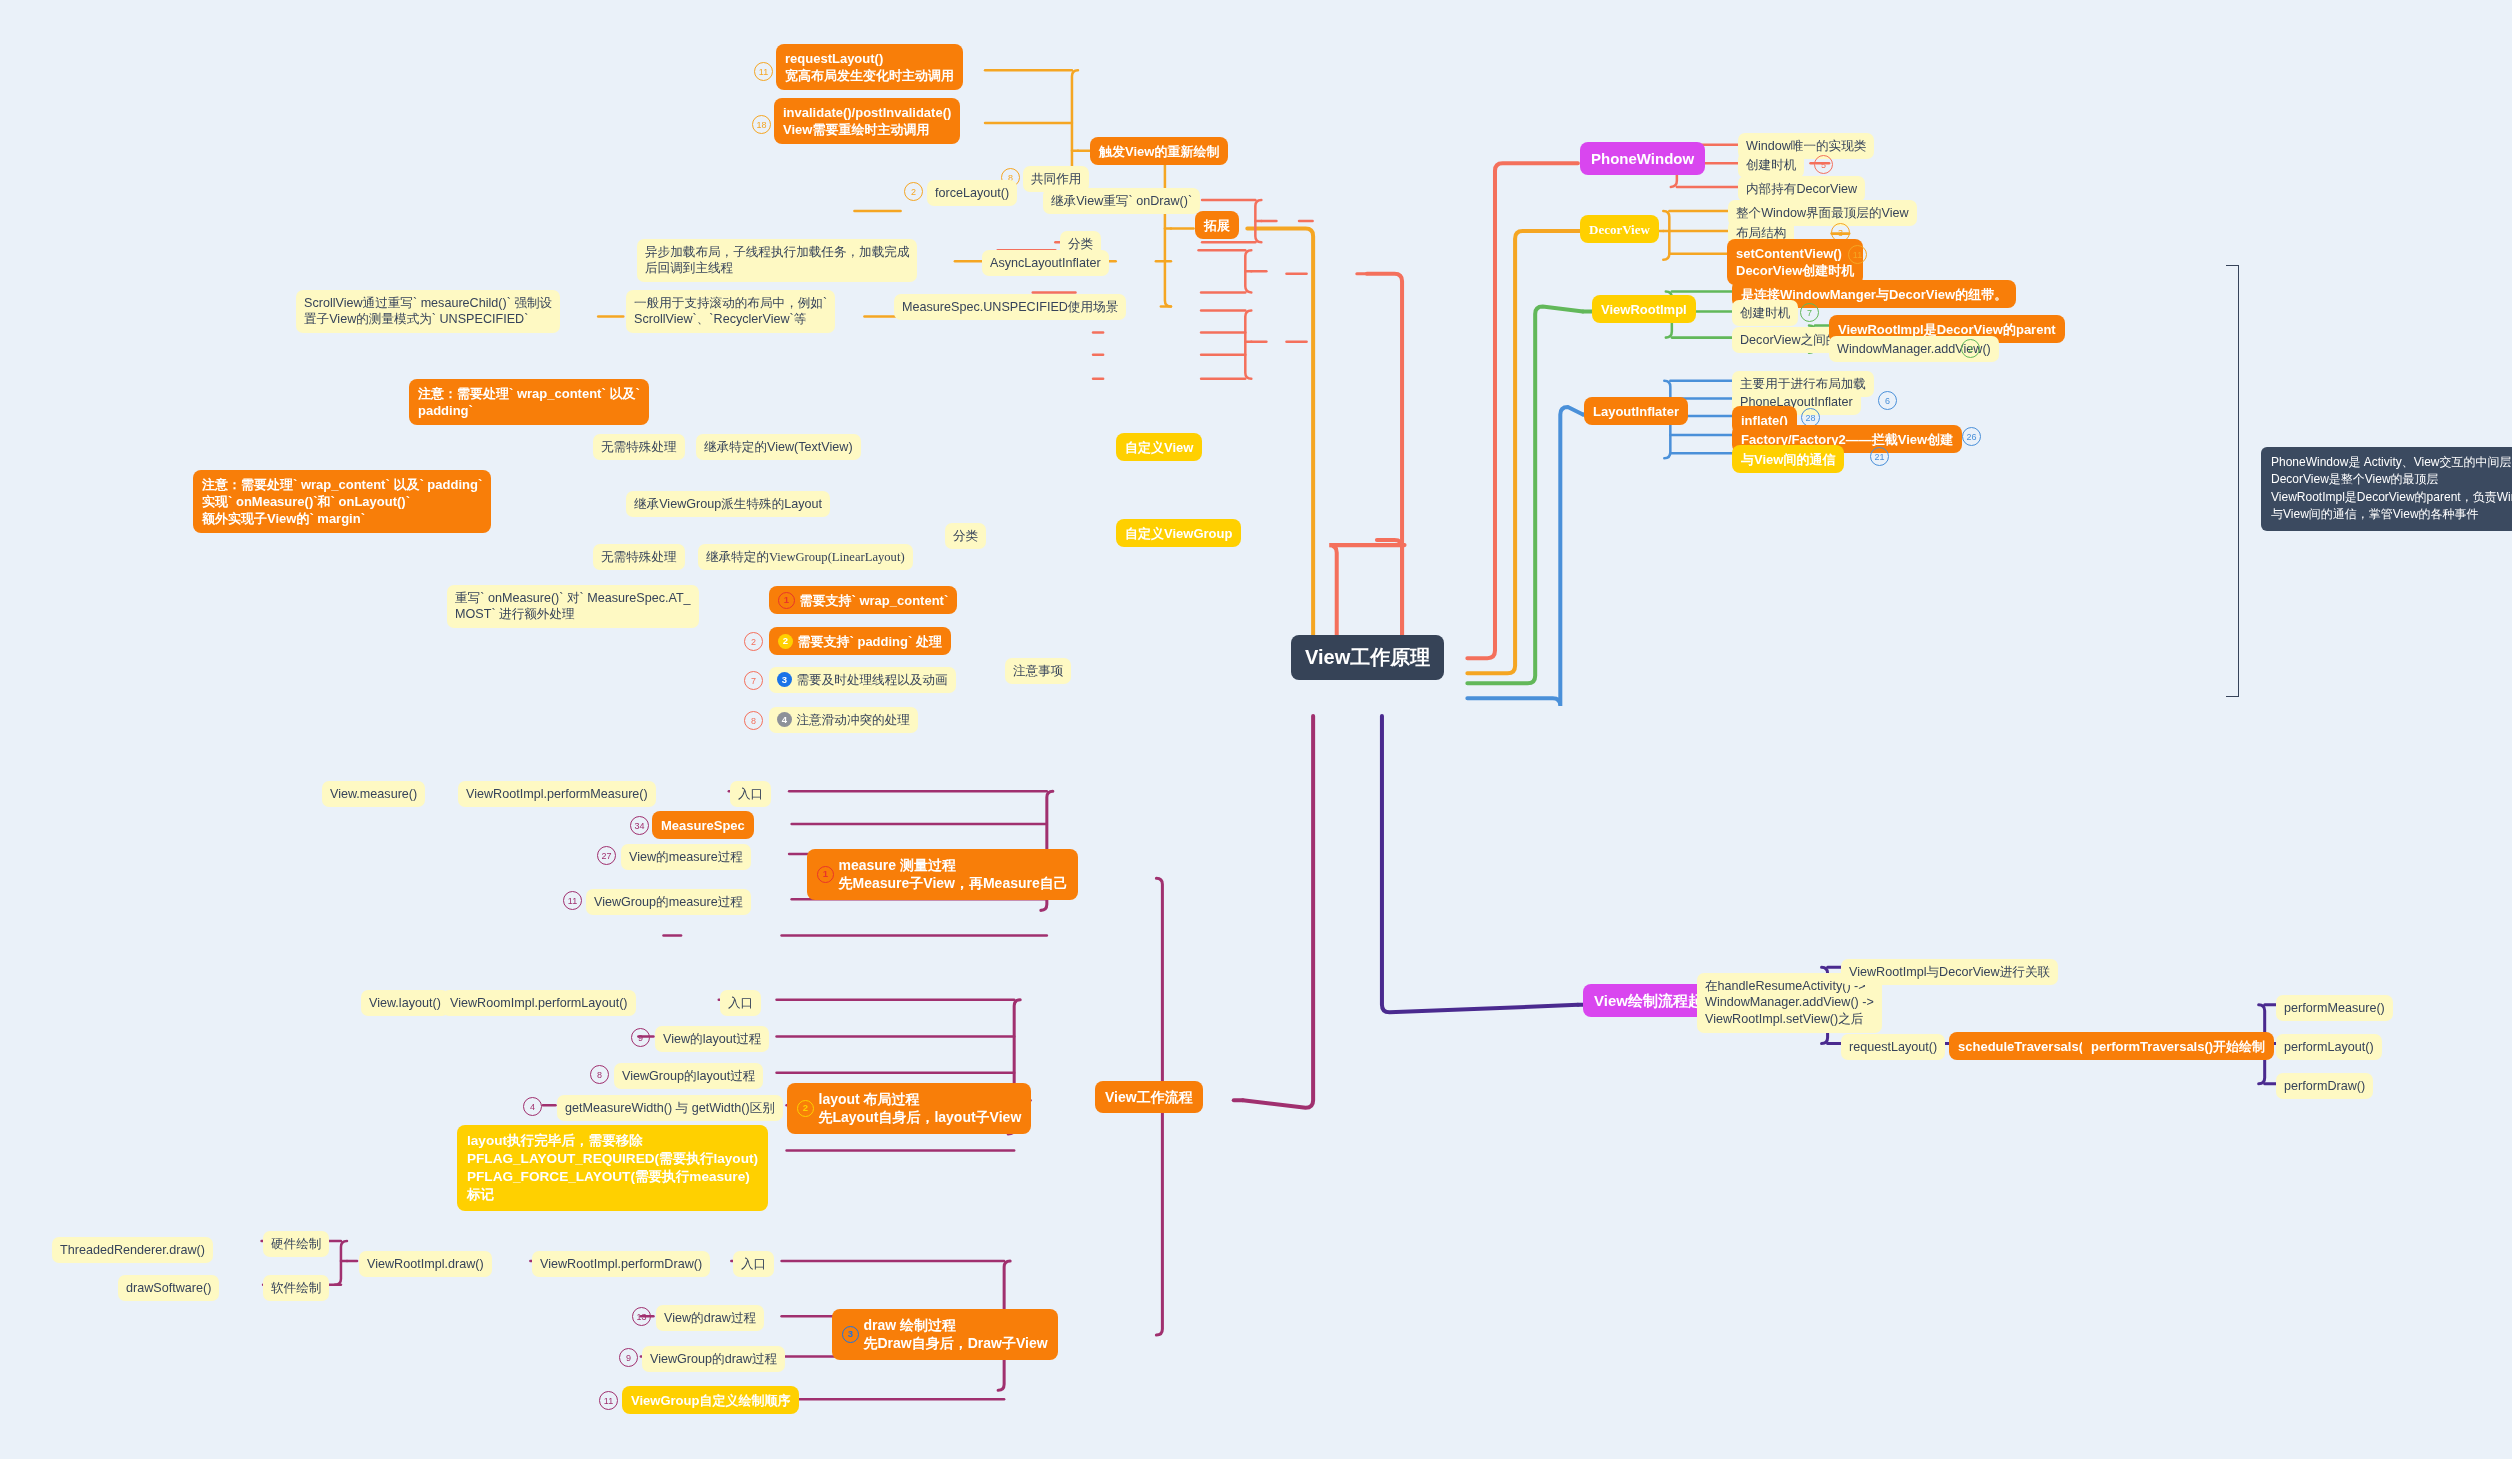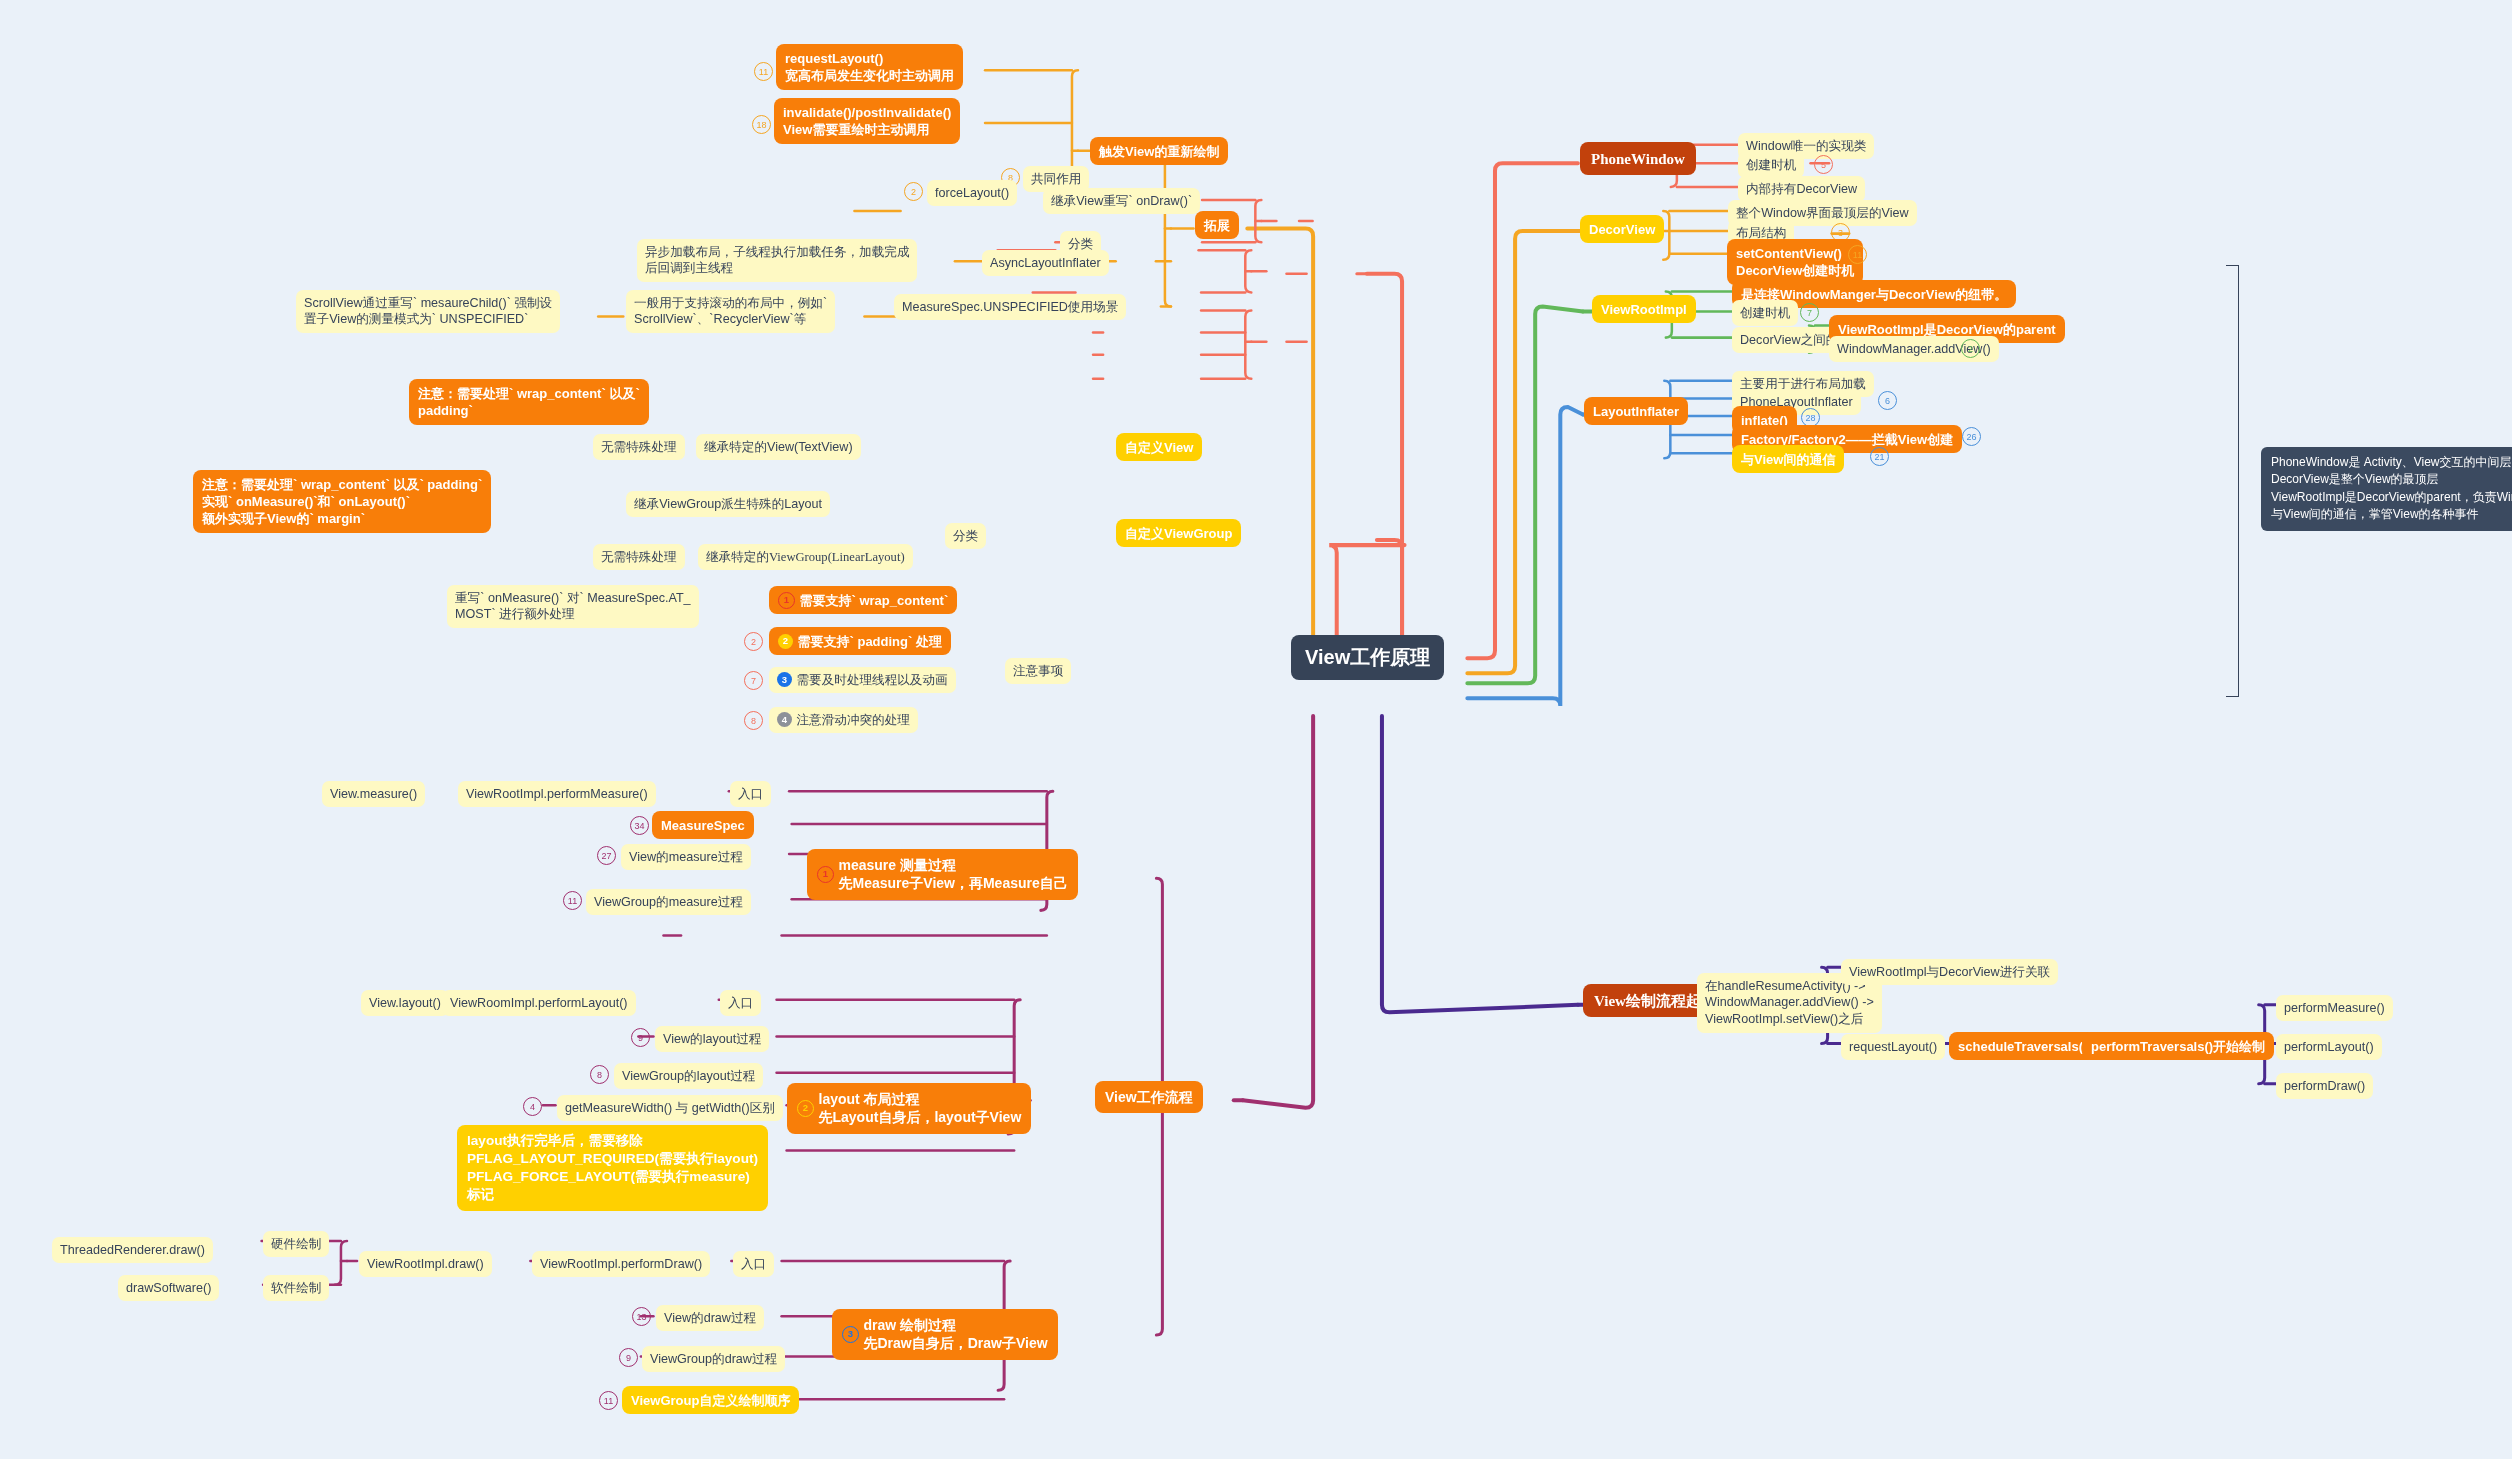--- a/index.html
+++ b/index.html
@@ -29,24 +29,23 @@
     background:#f87e09;color:#ffffff;
     padding:5.5px 9px;font-size:13px;font-weight:700;
     border-radius:8px;
   }
   .n-yellow{
     background:#ffd000;color:#ffffff;
     padding:5.5px 9px;font-size:13px;font-weight:700;
     border-radius:8px;
   }
   .n-blue{
-    background:#c2410c;color:#ffffff;
+    background:#d946ef;color:#ffffff;
     padding:6.5px 11px;font-size:15px;font-weight:700;
     border-radius:8px;
-    font-family:Liberation Serif, serif;
   }
   .n-root{
     background:#364357;color:#ffffff;
     padding:9px 14px;font-size:20px;font-weight:700;
     border-radius:8px;
   }
   .n-note{
     background:#3b4a60;color:#ffffff;
     padding:7px 10px;font-size:12px;font-weight:400;
     border-radius:6px;line-height:1.45;
@@ -361,21 +360,21 @@
 <div class="badge red" style="left:744px;top:711px;">8</div>
 
 <div class="node n-plain" style="left:1005px;top:658px;">注意事项</div>
 
 <div class="node n-blue" style="left:1580px;top:142px;">PhoneWindow</div>
 <div class="node n-plain" style="left:1738px;top:133px;">Window唯一的实现类</div>
 <div class="node n-plain" style="left:1738px;top:152px;">创建时机</div>
 <div class="badge red" style="left:1814px;top:155px;">5</div>
 <div class="node n-plain" style="left:1738px;top:176px;">内部持有DecorView</div>
 
-<div class="node n-yellow" style="left:1580px;top:215px;">DecorView</div>
+<div class="node n-yellow" style="left:1580px;top:215px;font-family:Liberation Serif, serif;">DecorView</div>
 <div class="node n-plain" style="left:1728px;top:200px;">整个Window界面最顶层的View</div>
 <div class="node n-plain" style="left:1728px;top:220px;">布局结构</div>
 <div class="badge" style="left:1831px;top:223px;">3</div>
 <div class="node n-orange multi" style="left:1727px;top:239px;">setContentView()
 DecorView创建时机</div>
 <div class="badge" style="left:1848px;top:245px;">11</div>
 
 <div class="node n-yellow" style="left:1592px;top:295px;">ViewRootImpl</div>
 <div class="node n-orange" style="left:1732px;top:280px;">是连接WindowManger与DecorView的纽带。</div>
 <div class="node n-plain" style="left:1732px;top:300px;">创建时机</div>

